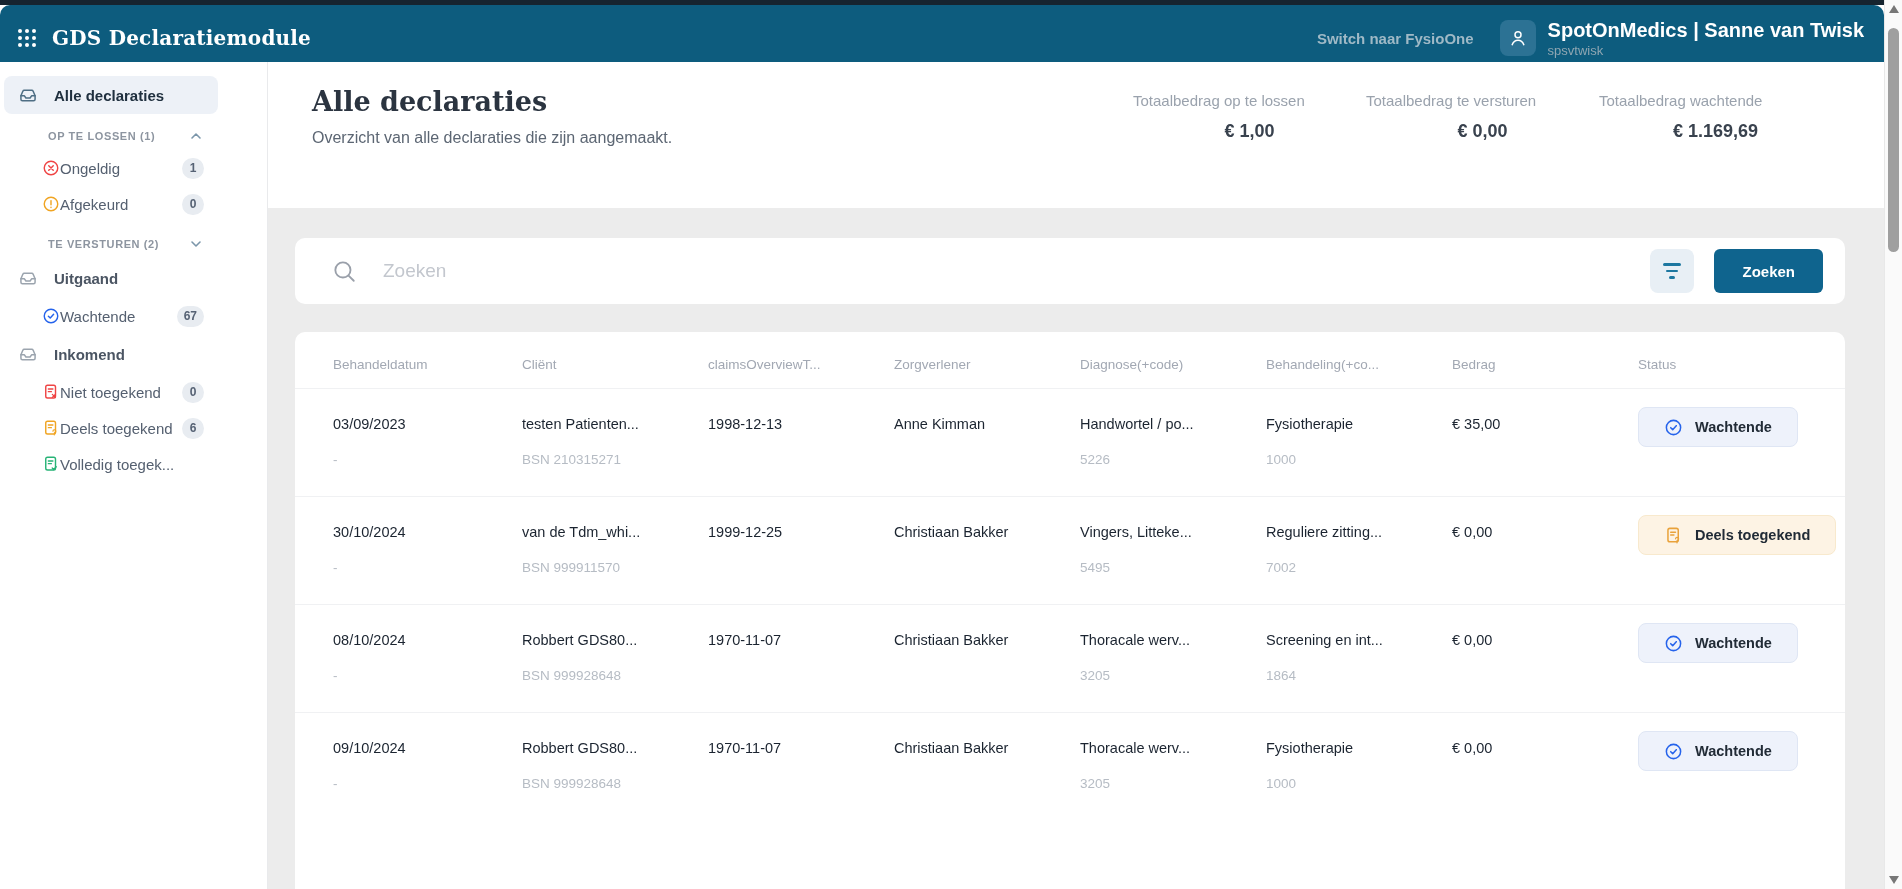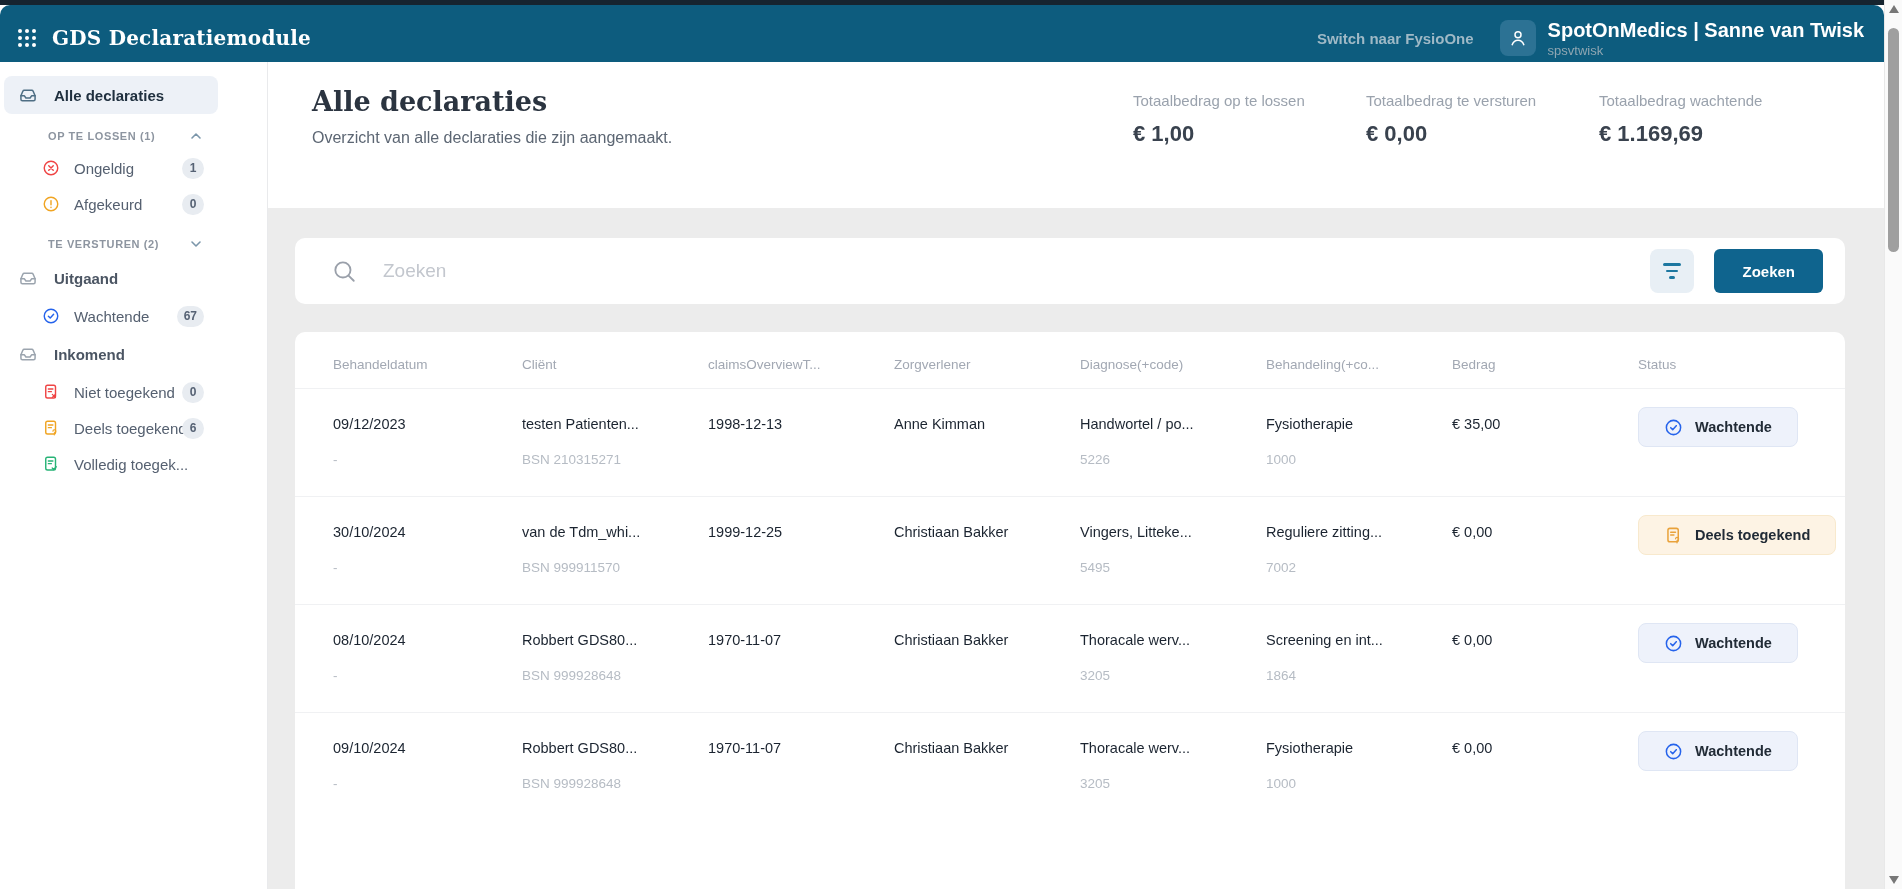--- a/index.html
+++ b/index.html
@@ -33,33 +33,33 @@
   .side-root, .side-child { display:flex; align-items:center; width:214px; margin-left:4px;
     cursor:pointer; position:relative; }
   .side-root { height:40px; padding-left:14px; gap:16px; color:#4b5563; font-size:15px; font-weight:600; }
   .side-root.active { background:#edf1f7; border-radius:8px; height:38px; color:#20303f; }
   .side-root .ico { color:#9ba4ae; display:flex; }
   .side-root.active .ico { color:#4e6e84; }
   .side-section { height:28px; margin:8px 0 0 4px; width:214px; display:flex; align-items:center;
     padding-left:44px; color:#8d95a0; font-size:11px; font-weight:bold; letter-spacing:0.6px; cursor:pointer; } 
   .side-section { position:relative;align-items:center; }
   .side-section .chevron { position:absolute; right:14px; display:flex; color:#7b96aa; }
-  .side-child { height:36px; padding-left:38px; gap:14px; color:#556070; font-size:15px; font-weight:500; }
+  .side-child { height:36px; padding-left:38px; color:#556070; font-size:15px; font-weight:500; }
   .count-badge { position:absolute; right:14px; background:#e8ecf1; color:#566274; font-size:12px;
     font-weight:bold; min-width:22px; height:21px; border-radius:11px; display:flex; align-items:center;
     justify-content:center; padding:0 7px; }
 
   
   .main-header { height:146px; background:#fff; display:flex; justify-content:space-between; padding:24px 52px 0 44px; }
   .page-title { font-family:"DejaVu Serif", serif; font-weight:bold; font-size:27px; color:#2b3440; }
   .page-subtitle { margin-top:12px; font-size:16px; color:#5c6673; }
   .stats { display:flex; padding-top:6px; }
   .stat { width:233px; }
   .stat-label { font-size:15px; color:#9aa2ad; }
-  .stat-value { margin-top:12px; font-size:22px; font-weight:bold; color:#39424e; }
+  .stat-value { margin-top:12px; font-size:18px; font-weight:bold; color:#39424e;text-align:center; }
 
   
   .gray-panel { flex:1; background:#ececec; padding:30px 39px 0 27px; overflow:hidden; }
 
   .search-card { height:66px; background:#fff; border-radius:10px; display:flex; align-items:center;
     padding:0 22px; gap:4px; }
   .search-icon { color:#9aa0aa; flex:0 0 auto; margin-left:14px; }
   .search-input { flex:1; border:none; outline:none; font-size:19px; color:#333; margin-left:22px;
     font-family:"Liberation Sans", sans-serif; background:transparent; }
   .search-input::placeholder { color:#c3c7ce; }
@@ -306,21 +306,21 @@
             <div class="th">claimsOverviewT...</div>
             <div class="th">Zorgverlener</div>
             <div class="th">Diagnose(+code)</div>
             <div class="th">Behandeling(+co...</div>
             <div class="th">Bedrag</div>
             <div class="th">Status</div>
           </div>
 
           <div class="trow">
             <div>
-                <div class="cm">09/12/2023</div>
+                <div class="cm">03/09/2023</div>
                 <div class="cs">-</div>
               </div>
             <div>
                 <div class="cm">testen Patienten...</div>
                 <div class="cs">BSN 210315271</div>
               </div>
             <div>
                 <div class="cm">1998-12-13</div>
               </div>
             <div>

